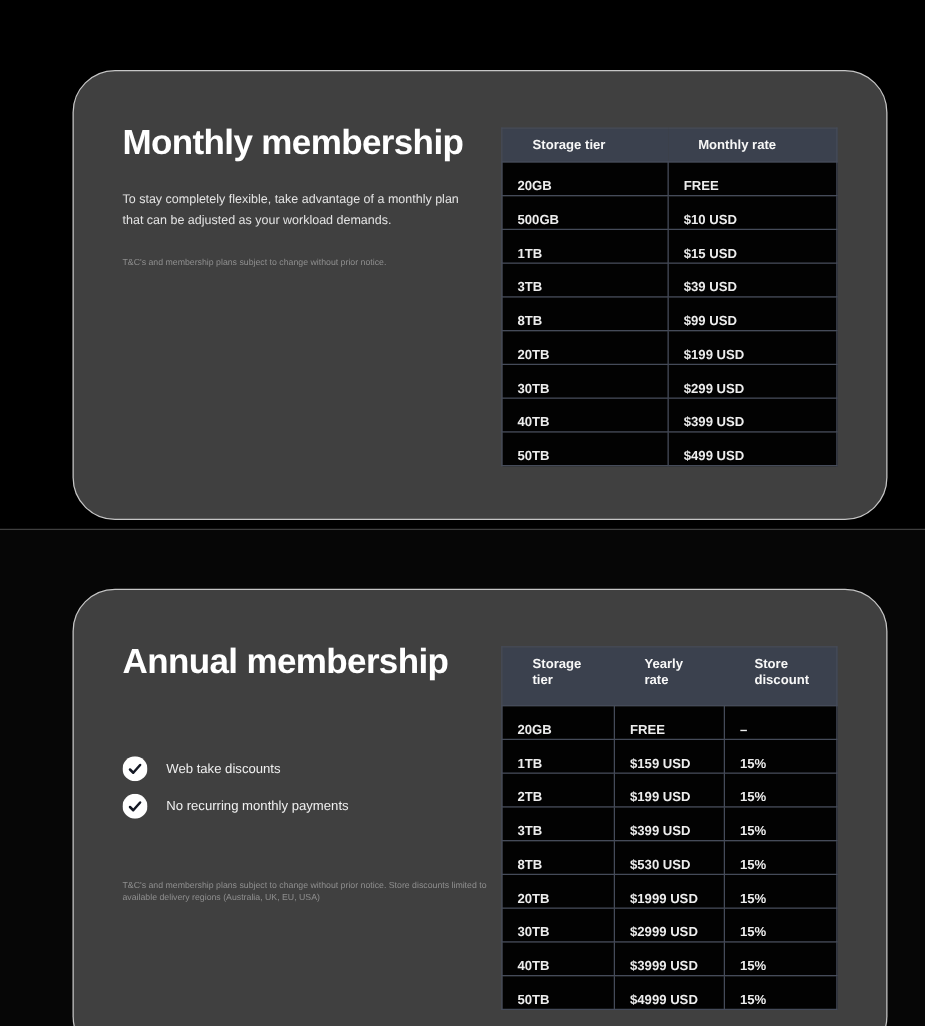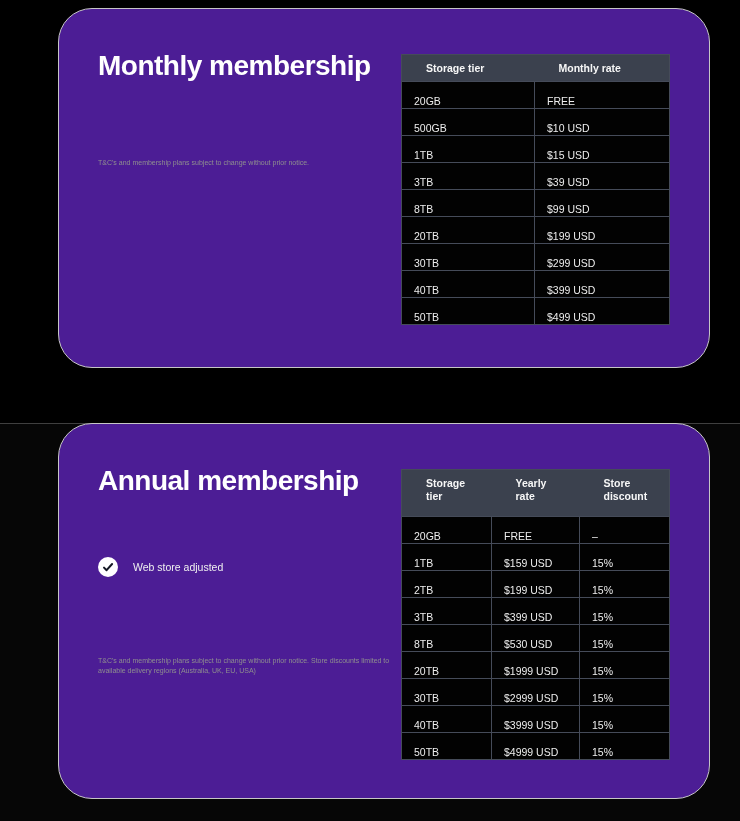--- a/index.html
+++ b/index.html
@@ -10,23 +10,24 @@
     overflow: hidden;
   }
   .section { position: relative; width: 740px; }
   .section-top { height: 423px; background: #000; }
   .section-bottom { height: 398px; background: #060606; border-top: 1px solid #3f3f3f; }
 
   .card {
     position: absolute;
     left: 58px;
     width: 652px;
-    background: #4c1d95;
+    background: #404040;
     border: 1px solid #c6c6c6;
     border-radius: 34px;
+    margin-top: 48px;
   }
   .card-monthly { top: 8px; height: 360px; }
   .card-annual { top: -1px; height: 376px; }
 
   .card-title {
     position: absolute; left: 39px; top: 40px;
     font-size: 28px; font-weight: 700; letter-spacing: -0.5px;
     color: #ffffff; line-height: 34px;
   }
   .card-desc {
@@ -69,35 +70,37 @@
     border: none;
   }
   table.rate-table td {
     height: 27px;
     padding: 12px 11px 0 12px;
     font-size: 10.5px;
     color: #ededed;
     background: #020202;
     border: 1px solid #454b59;
     vertical-align: middle;
+    font-weight: bold;
   }
   .card-monthly th { height: 27px; }
   .card-annual  th { height: 47px; }
   .card-monthly .rate-table th:nth-child(1), .card-monthly .rate-table td:nth-child(1) { width: 133px; }
   .card-monthly .rate-table th:nth-child(2), .card-monthly .rate-table td:nth-child(2) { width: 135px; }
   .card-annual .rate-table th:nth-child(1), .card-annual .rate-table td:nth-child(1) { width: 90px; }
   .card-annual .rate-table th:nth-child(2), .card-annual .rate-table td:nth-child(2) { width: 88px; }
   .card-annual .rate-table th:nth-child(3), .card-annual .rate-table td:nth-child(3) { width: 90px; }
 </style>
 </head>
 <body>
 
 <div class="section section-top">
   <div class="card card-monthly">
     <h1 class="card-title">Monthly membership</h1>
+    <p class="card-desc">To stay completely flexible, take advantage of a monthly plan that can be adjusted as your workload demands.</p>
     <p class="fine-print">T&amp;C's and membership plans subject to change without prior notice.</p>
     <div class="rate-table-wrap">
       <table class="rate-table">
         <thead>
             <tr>
               <th>Storage tier</th>
               <th>Monthly rate</th>
             </tr>
           </thead>
         <tbody>
@@ -145,21 +148,28 @@
 
 <div class="section section-bottom">
   <div class="card card-annual">
     <h1 class="card-title">Annual membership</h1>
     <div class="benefits">
         <div class="benefit-item">
           <span class="check-icon"><svg width="20" height="20" viewBox="0 0 20 20">
               <circle cx="10" cy="10" r="10" fill="#ffffff"></circle>
               <path d="M6 10.6l2.6 2.6 5.5-6.2" stroke="#141824" stroke-width="2" fill="none" stroke-linecap="round" stroke-linejoin="round"></path>
             </svg></span>
-          <span class="benefit-label">Web store adjusted</span>
+          <span class="benefit-label">Web take discounts</span>
+        </div>
+        <div class="benefit-item">
+          <span class="check-icon"><svg width="20" height="20" viewBox="0 0 20 20">
+              <circle cx="10" cy="10" r="10" fill="#ffffff"></circle>
+              <path d="M6 10.6l2.6 2.6 5.5-6.2" stroke="#141824" stroke-width="2" fill="none" stroke-linecap="round" stroke-linejoin="round"></path>
+            </svg></span>
+          <span class="benefit-label">No recurring monthly payments</span>
         </div>
       </div>
     <p class="fine-print">T&amp;C's and membership plans subject to change without prior notice. Store discounts limited to available delivery regions (Australia, UK, EU, USA)</p>
     <div class="rate-table-wrap">
       <table class="rate-table">
         <thead>
             <tr>
               <th>Storage tier</th>
               <th>Yearly rate</th>
               <th>Store discount</th>

